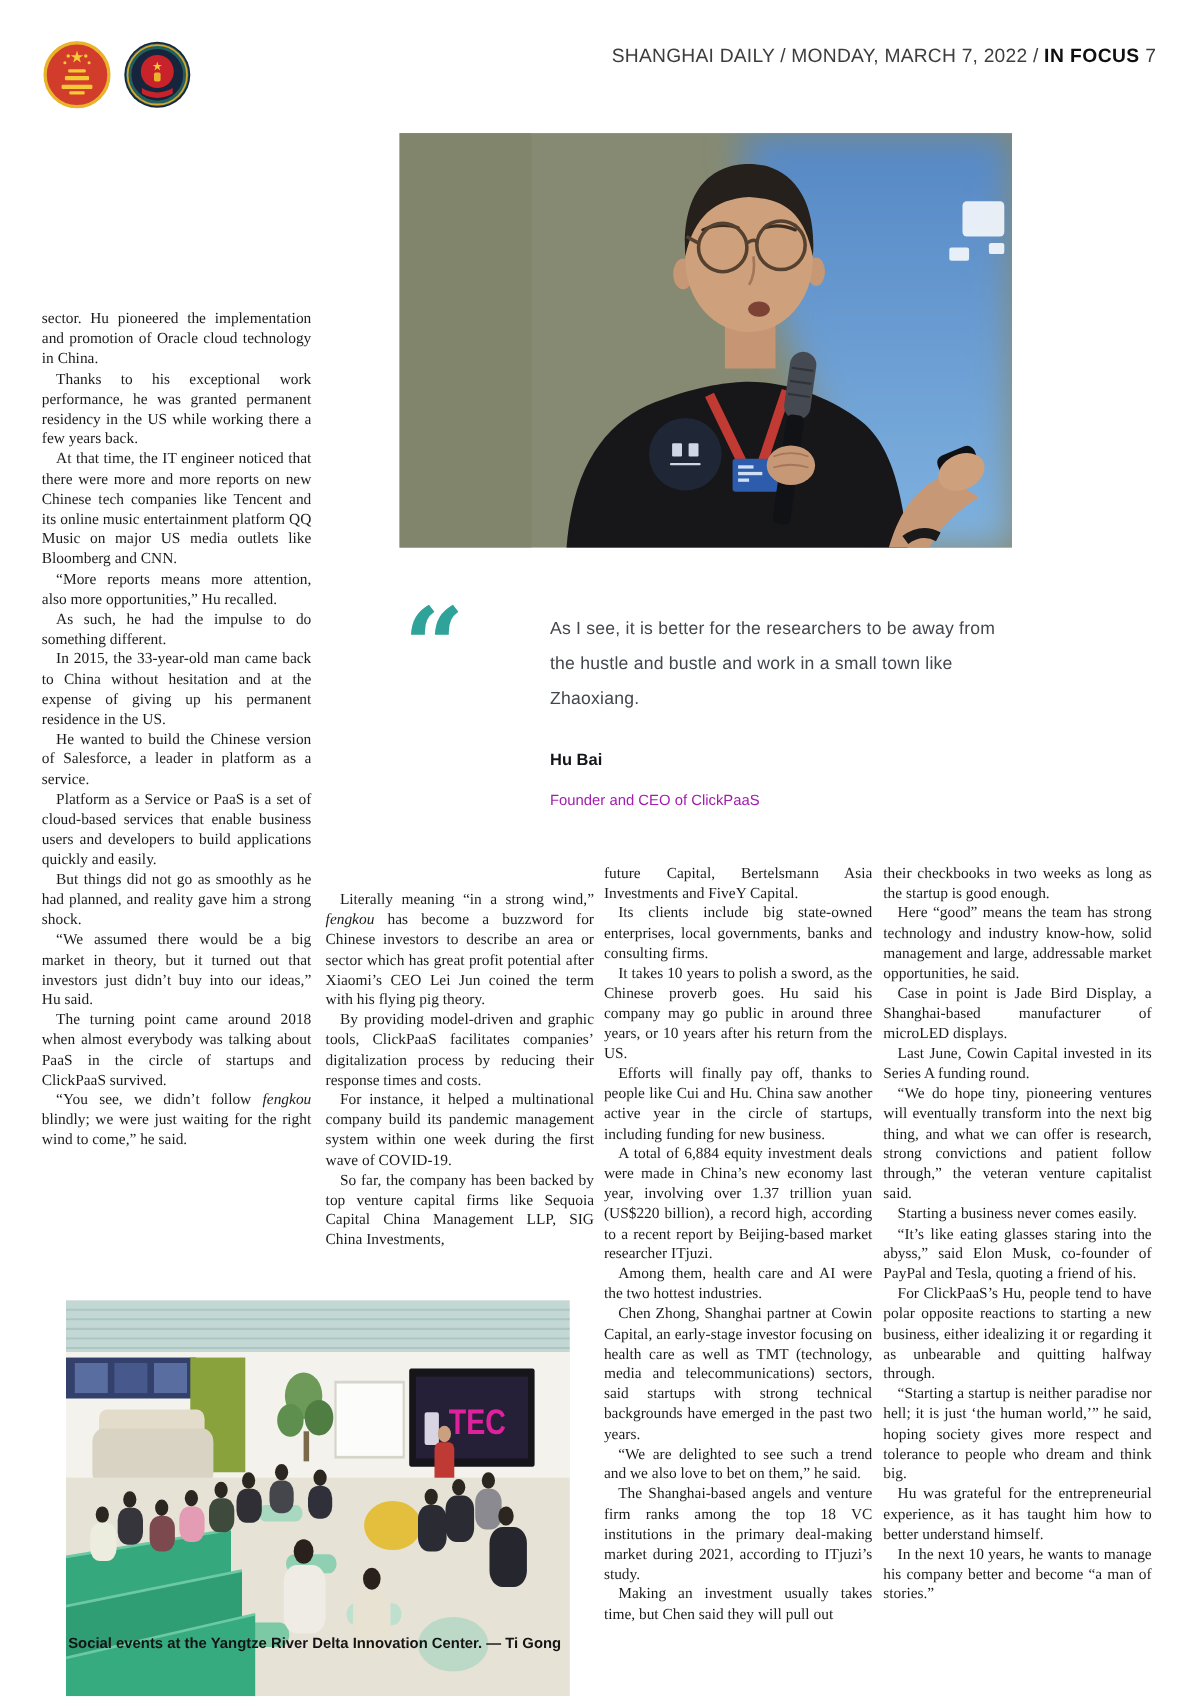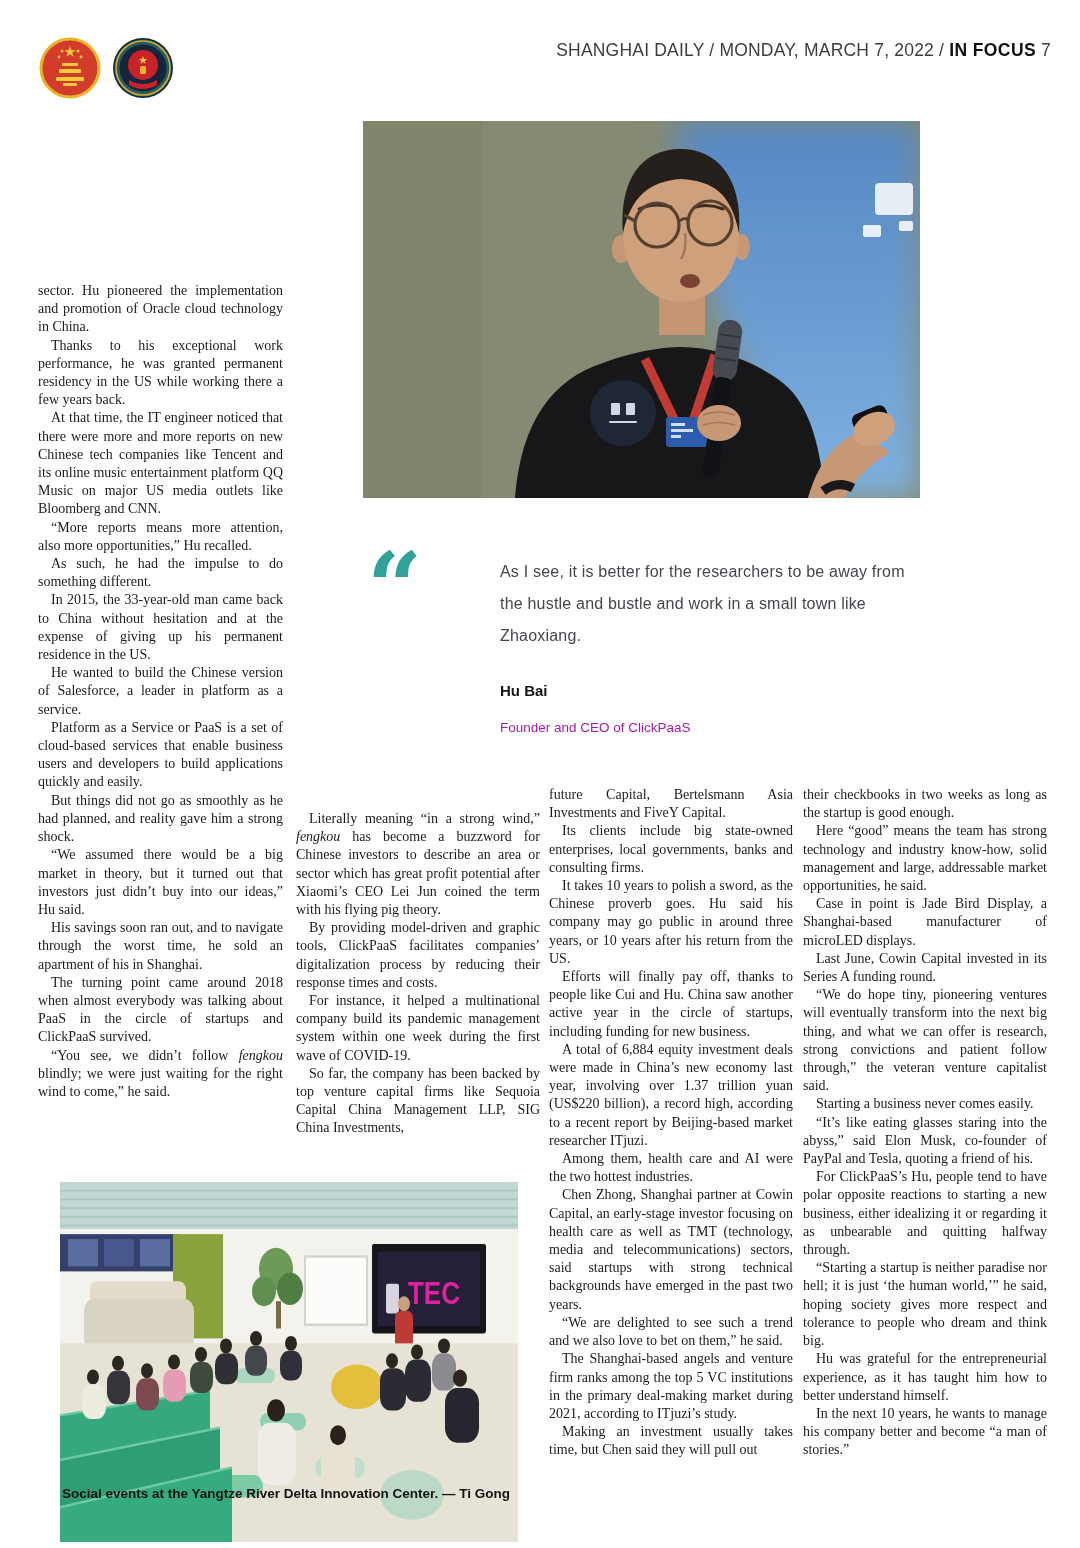--- a/index.html
+++ b/index.html
@@ -190,40 +190,39 @@
       <p class="no-indent">sector. Hu pioneered the implementation and promotion of Oracle cloud technology in China.</p>
       <p>Thanks to his exceptional work performance, he was granted permanent residency in the US while working there a few years back.</p>
       <p>At that time, the IT engineer noticed that there were more and more reports on new Chinese tech companies like Tencent and its online music entertainment platform QQ Music on major US media outlets like Bloomberg and CNN.</p>
       <p>“More reports means more attention, also more opportunities,” Hu recalled.</p>
       <p>As such, he had the impulse to do something different.</p>
       <p>In 2015, the 33-year-old man came back to China without hesitation and at the expense of giving up his permanent residence in the US.</p>
       <p>He wanted to build the Chinese version of Salesforce, a leader in platform as a service.</p>
       <p>Platform as a Service or PaaS is a set of cloud-based services that enable business users and developers to build applications quickly and easily.</p>
       <p>But things did not go as smoothly as he had planned, and reality gave him a strong shock.</p>
       <p>“We assumed there would be a big market in theory, but it turned out that investors just didn’t buy into our ideas,” Hu said.</p>
-      <p>His savings soon ran out, and to navigate through the worst time, he sold an apartment of his in Shanghai.</p>
       <p>The turning point came around 2018 when almost everybody was talking about PaaS in the circle of startups and ClickPaaS survived.</p>
       <p>“You see, we didn’t follow <i>fengkou</i> blindly; we were just waiting for the right wind to come,” he said.</p>
     </div>
   <div class="col" id="col2">
       <p>Literally meaning “in a strong wind,” <i>fengkou</i> has become a buzzword for Chinese investors to describe an area or sector which has great profit potential after Xiaomi’s CEO Lei Jun coined the term with his flying pig theory.</p>
       <p>By providing model-driven and graphic tools, ClickPaaS facilitates companies’ digitalization process by reducing their response times and costs.</p>
       <p>For instance, it helped a multinational company build its pandemic management system within one week during the first wave of COVID-19.</p>
       <p>So far, the company has been backed by top venture capital firms like Sequoia Capital China Management LLP, SIG China Investments,</p>
     </div>
   <div class="col" id="col3">
       <p class="no-indent">future Capital, Bertelsmann Asia Investments and FiveY Capital.</p>
       <p>Its clients include big state-owned enterprises, local governments, banks and consulting firms.</p>
       <p>It takes 10 years to polish a sword, as the Chinese proverb goes. Hu said his company may go public in around three years, or 10 years after his return from the US.</p>
       <p>Efforts will finally pay off, thanks to people like Cui and Hu. China saw another active year in the circle of startups, including funding for new business.</p>
       <p>A total of 6,884 equity investment deals were made in China’s new economy last year, involving over 1.37 trillion yuan (US$220 billion), a record high, according to a recent report by Beijing-based market researcher ITjuzi.</p>
       <p>Among them, health care and AI were the two hottest industries.</p>
       <p>Chen Zhong, Shanghai partner at Cowin Capital, an early-stage investor focusing on health care as well as TMT (technology, media and telecommunications) sectors, said startups with strong technical backgrounds have emerged in the past two years.</p>
       <p>“We are delighted to see such a trend and we also love to bet on them,” he said.</p>
-      <p>The Shanghai-based angels and venture firm ranks among the top 5 VC institutions in the primary deal-making market during 2021, according to ITjuzi’s study.</p>
+      <p>The Shanghai-based angels and venture firm ranks among the top 18 VC institutions in the primary deal-making market during 2021, according to ITjuzi’s study.</p>
       <p>Making an investment usually takes time, but Chen said they will pull out</p>
     </div>
   <div class="col" id="col4">
       <p class="no-indent">their checkbooks in two weeks as long as the startup is good enough.</p>
       <p>Here “good” means the team has strong technology and industry know-how, solid management and large, addressable market opportunities, he said.</p>
       <p>Case in point is Jade Bird Display, a Shanghai-based manufacturer of microLED displays.</p>
       <p>Last June, Cowin Capital invested in its Series A funding round.</p>
       <p>“We do hope tiny, pioneering ventures will eventually transform into the next big thing, and what we can offer is research, strong convictions and patient follow through,” the veteran venture capitalist said.</p>
       <p>Starting a business never comes easily.</p>
       <p>“It’s like eating glasses staring into the abyss,” said Elon Musk, co-founder of PayPal and Tesla, quoting a friend of his.</p>

